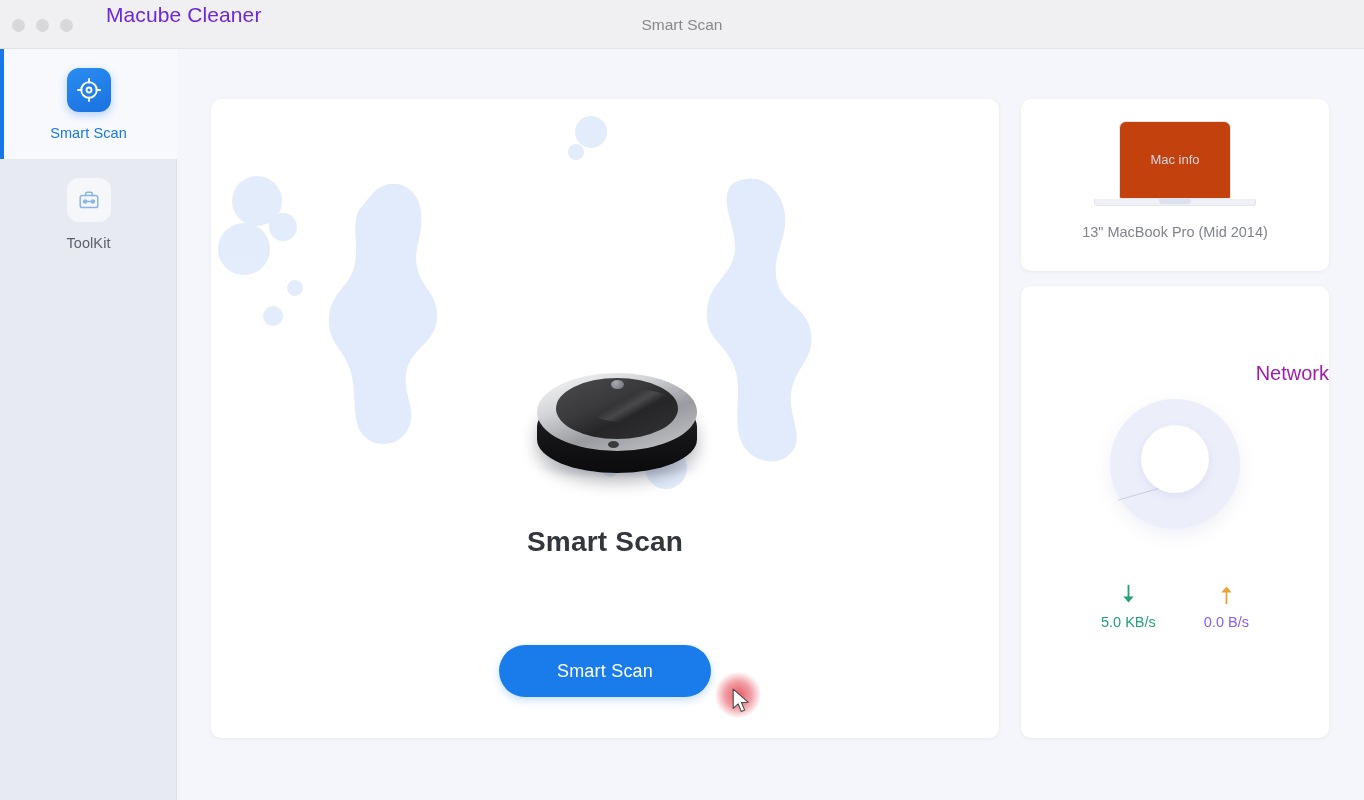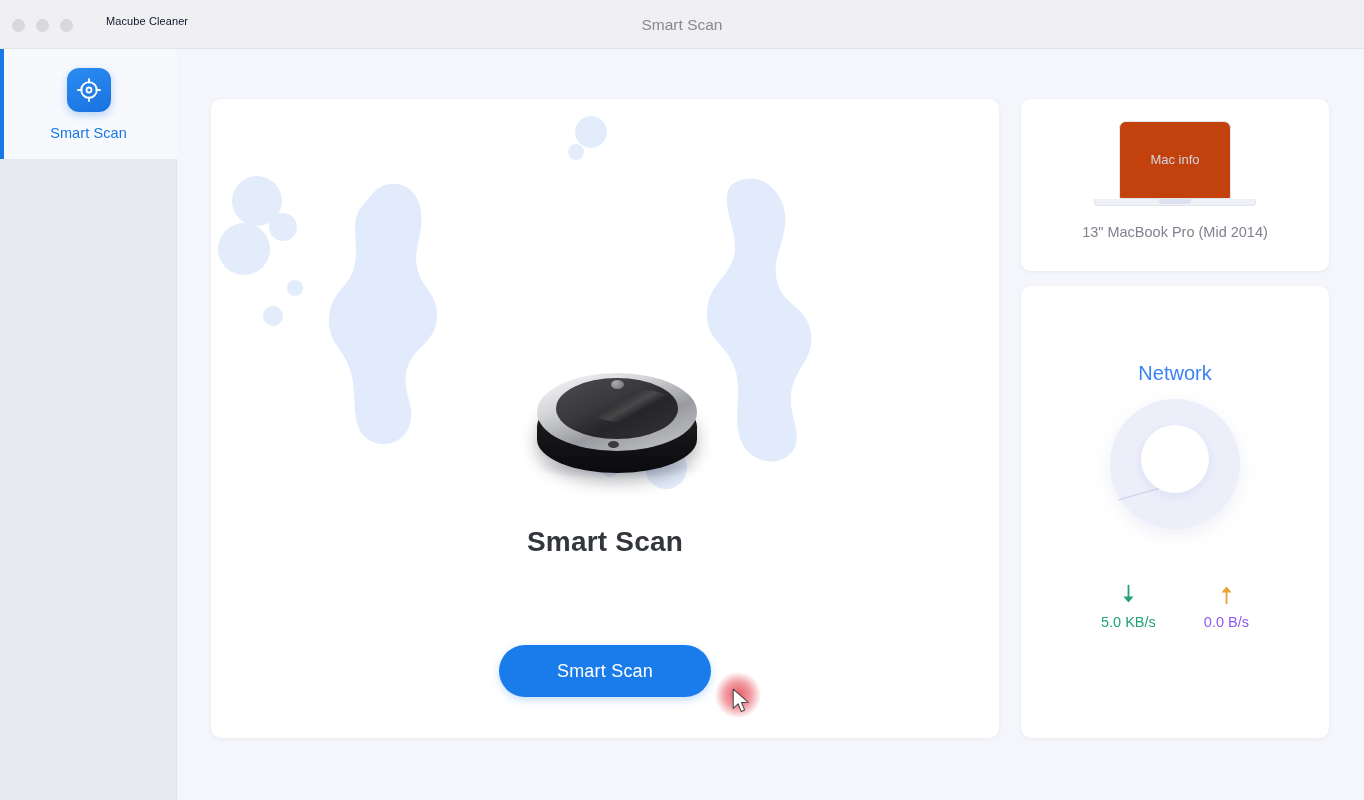--- a/index.html
+++ b/index.html
@@ -21,22 +21,22 @@
     width: 1364px; height: 49px;
     background: #f0f0f2;
     border-bottom: 1px solid #e3e3e7;
   }
   .traffic {
     position: absolute; top: 19px; left: 12px;
     display: flex; gap: 11px;
   }
   .tl { width: 13px; height: 13px; border-radius: 50%; background: #d8d8dc; }
   .app-name {
-    position: absolute; top: 15px; left: 106px;
-    font-size: 11px; color: #0f172a; letter-spacing: .1px;
+    position: absolute; top: 3px; left: 106px;
+    font-size: 21px; color: #6d28d9; letter-spacing: .1px;
   }
   .win-title {
     position: absolute; top: 16px; left: 0; width: 1364px;
     text-align: center; font-size: 15.5px; color: #88888e;
   }
 
   
   .sidebar {
     position: absolute; top: 49px; left: 0;
     width: 177px; height: 751px;
@@ -170,21 +170,21 @@
   }
 
   .net-card {
     position: absolute; top: 286px; left: 1021px;
     width: 308px; height: 452px;
     background: #ffffff; border-radius: 10px;
     box-shadow: 0 1px 4px rgba(40,50,90,.06);
   }
   .net-title {
     position: absolute; top: 76px; left: 0; width: 308px;
-    text-align: center; font-size: 20px; color: #3b82f6;
+    text-align: right; font-size: 20px; color: #a21caf;
   }
   .donut-wrap { position: absolute; top: 113px; left: 89px; width: 130px; height: 130px; }
   .donut-outer {
     position: absolute; inset: 0; border-radius: 50%;
     background: #eceefa;
     box-shadow: 0 6px 18px rgba(120,128,190,.12);
   }
   .donut-seam {
     position: absolute; left: 6px; top: 84px; width: 60px; height: 1px;
     background: rgba(150,155,195,.38);
@@ -238,20 +238,32 @@
           <path d="M12 1.8V5.2M12 18.8V22.2M1.8 12H5.2M18.8 12H22.2"></path>
         </svg>
       </span>
       <span class="nav-label">Smart Scan</span>
     </div>
 
 
 
 
 
+    <div class="nav-item">
+      <span class="nav-icon">
+        <svg width="24" height="24" viewBox="0 0 24 24" fill="none" stroke="#8ab4e8" stroke-width="1.5" stroke-linecap="round" stroke-linejoin="round">
+          <rect x="3.2" y="7.4" width="17.6" height="12.2" rx="2.2"></rect>
+          <path d="M8.8 7.4V5.6a1.4 1.4 0 0 1 1.4-1.4h3.6a1.4 1.4 0 0 1 1.4 1.4v1.8"></path>
+          <path d="M6.6 13.4h10.8"></path>
+          <circle cx="8.2" cy="13.4" r="1.5"></circle>
+          <circle cx="15.8" cy="13.4" r="1.5"></circle>
+        </svg>
+      </span>
+      <span class="nav-label">ToolKit</span>
+    </div>
   </nav>
 
   <section class="main-card">
 
     <div class="illus">
       <svg width="788" height="420" viewBox="0 0 788 420" aria-hidden="true">
         <g fill="#dde8fa" opacity=".85">
           <path d="M166 90c22-14 42 2 44 22 3 24-8 36-4 56 4 22 22 26 20 52-2 24-24 28-30 50-6 24 10 38 2 58-8 20-34 22-46 8-12-15-6-40-12-62-6-24-24-30-22-56 2-26 22-30 26-54 4-22-6-44 8-58 5-6 10-12 14-16z"></path>
           <path d="M520 86c26-18 52 4 54 30 2 28-14 40-8 66 6 26 30 24 34 52 4 26-18 36-20 62-2 24 14 42 0 58-14 16-42 8-50-12-9-22 2-48-6-72-8-26-30-28-28-58 2-30 26-34 28-62 1-24-16-46 -4-64z"></path>
         </g>

